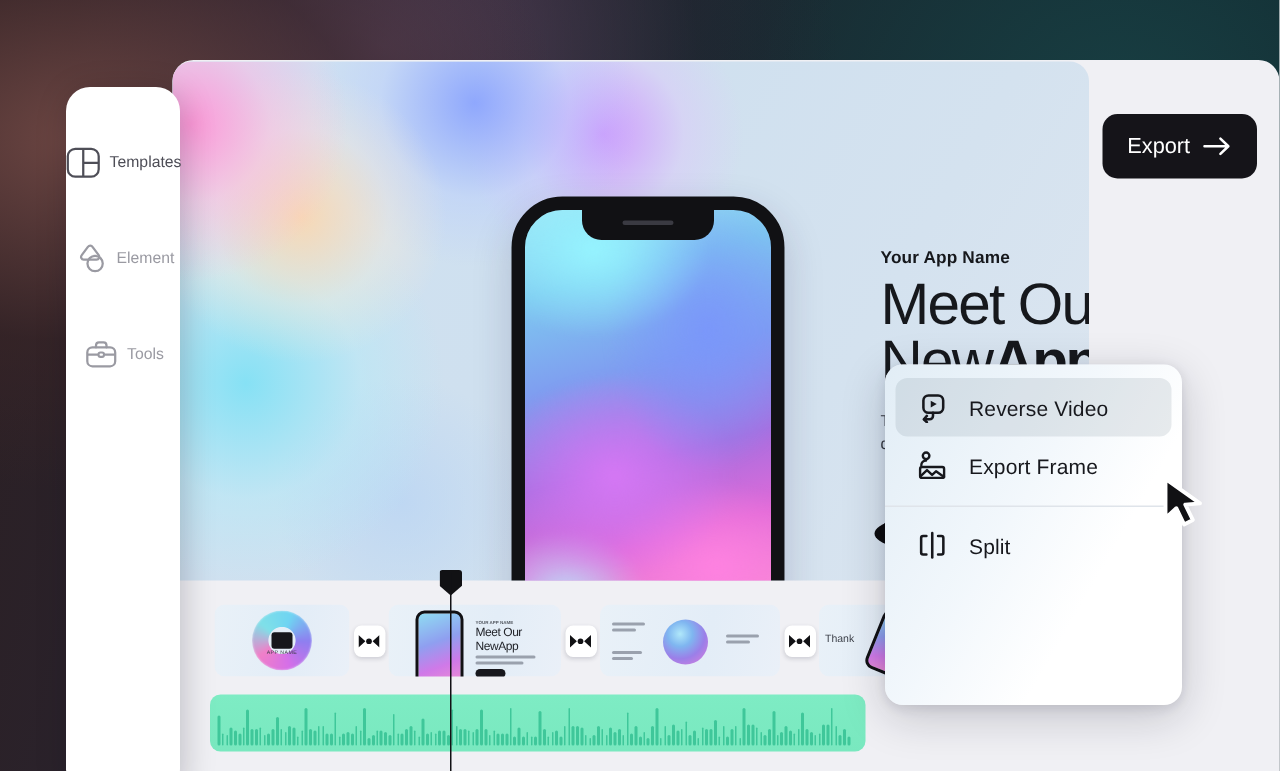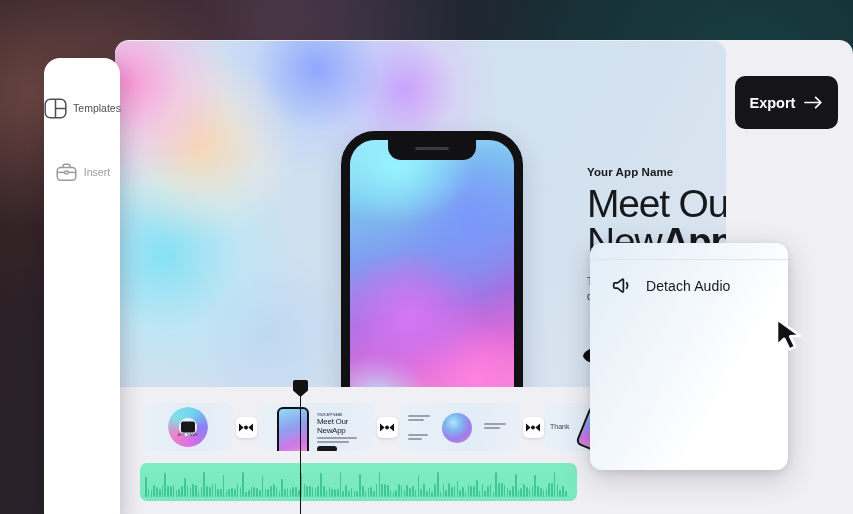--- a/index.html
+++ b/index.html
@@ -126,27 +126,27 @@
     display: flex; align-items: center; justify-content: center;
     border-radius: 48% 45% 50% 47% / 52% 48% 50% 50%;
     cursor: pointer;
     box-shadow: -6px 2px 0 -2px #0c0c0e, 7px -3px 0 -3px #0c0c0e, 3px 6px 0 -3px #0c0c0e;
   }
 
   
   #export-btn {
     position: absolute;
     left: 735px; top: 76px;
-    width: 103px; height: 53px;
+    width: 103px; height: 43px;
     background: #151419;
     color: #fff;
     border: none;
     border-radius: 10px;
     font-size: 14.5px;
-    font-weight: bold;
+    font-weight: normal;
     font-family: "Liberation Sans", sans-serif;
     display: flex; align-items: center; justify-content: center;
     gap: 9px;
     cursor: pointer;
     z-index: 20;
   }
   #export-btn svg { display: block; }
 
   
   #sidebar {
@@ -372,31 +372,40 @@
           <path d="M12.5 3.4v18.2M12.5 12.5h10.2" stroke="currentColor" stroke-width="1.5"></path>
         </svg>
       </span>
       <span class="lbl">Templates</span>
     </div>
 
 
 
 
 
+    <div class="side-item">
+      <span>
+        <svg width="25" height="25" viewBox="0 0 25 25" fill="none">
+          <path d="M10.6 4.6c.9-1.1 2.4-1 3.2.1l4 5.4c.9 1.2.1 3-1.4 3H7.8c-1.5 0-2.3-1.8-1.3-3l4.1-5.5z" stroke="currentColor" stroke-width="1.5" stroke-linejoin="round"></path>
+          <circle cx="15.4" cy="15.7" r="5.1" stroke="currentColor" stroke-width="1.5"></circle>
+        </svg>
+      </span>
+      <span class="lbl">Element</span>
+    </div>
 
     <div class="side-item">
       <span>
         <svg width="25" height="25" viewBox="0 0 25 25" fill="none">
           <rect x="3.2" y="7.6" width="18.6" height="12.6" rx="3.4" stroke="currentColor" stroke-width="1.5"></rect>
           <path d="M9 7.5V6.4c0-1.2.9-2.1 2-2.1h3c1.1 0 2 .9 2 2.1v1.1" stroke="currentColor" stroke-width="1.5" stroke-linecap="round"></path>
           <path d="M3.4 12.4h18.2" stroke="currentColor" stroke-width="1.5"></path>
           <rect x="10.7" y="11" width="3.6" height="2.9" rx="1.2" fill="#fff" stroke="currentColor" stroke-width="1.4"></rect>
         </svg>
       </span>
-      <span class="lbl">Insert</span>
+      <span class="lbl">Tools</span>
     </div>
   </div>
 
   <div id="timeline">
     <div id="clips-row">
 
       <div class="clip c1">
         <div class="clip-bg"></div>
         <div class="ring"></div>
         <div class="ring-logo"></div>
@@ -622,34 +631,57 @@
   </div>
 
   <div id="playhead">
     <div class="head"></div>
     <div class="line"></div>
   </div>
 
   <div id="ctx-menu">
 
 
-
-
-    <div id="ctx-divider"></div>
-
+    <div class="mi hl">
+      <span>
+        <svg width="21" height="21" viewBox="0 0 21 21" fill="none">
+          <rect x="4.6" y="2.6" width="13.2" height="11.6" rx="3.4" stroke="#17181d" stroke-width="1.7"></rect>
+          <path d="M9.5 6.1l4 2.3-4 2.3V6.1z" fill="#17181d"></path>
+          <path d="M11 14.2v2.1c0 1.2-1 2.2-2.2 2.2H5.1" stroke="#17181d" stroke-width="1.7" stroke-linecap="round"></path>
+          <path d="M6.9 16.3l-2 2.2 2 2" stroke="#17181d" stroke-width="1.7" stroke-linecap="round" stroke-linejoin="round"></path>
+        </svg>
+      </span>
+      <span class="mlbl">Reverse Video</span>
+    </div>
 
     <div class="mi">
       <span>
         <svg width="21" height="21" viewBox="0 0 21 21" fill="none">
-          <path d="M11.2 4.3L6.6 7.9H4.1c-.8 0-1.4.6-1.4 1.4v2.5c0 .8.6 1.4 1.4 1.4h2.5l4.6 3.6c.5.4 1.2 0 1.2-.6V4.9c0-.6-.7-1-1.2-.6z" stroke="#17181d" stroke-width="1.7" stroke-linejoin="round"></path>
-          <path d="M15.7 7.8c1 1.6 1 3.9 0 5.5" stroke="#17181d" stroke-width="1.7" stroke-linecap="round"></path>
+          <circle cx="6.4" cy="3.9" r="2.2" stroke="#17181d" stroke-width="1.6"></circle>
+          <path d="M3.2 10.2c0-1.8 1.4-3.2 3.2-3.2" stroke="#17181d" stroke-width="1.6" stroke-linecap="round"></path>
+          <path d="M3.6 11.3h13.6c.7 0 1.2.6 1.2 1.3v4.7c0 .7-.5 1.3-1.2 1.3H3.6c-.7 0-1.2-.6-1.2-1.3v-4.7c0-.7.5-1.3 1.2-1.3z" stroke="#17181d" stroke-width="1.6" stroke-linejoin="round"></path>
+          <path d="M2.6 17.6l4.4-4.2 3.4 3.2 2.6-2.4 5.4 3.8" stroke="#17181d" stroke-width="1.6" stroke-linejoin="round" stroke-linecap="round"></path>
         </svg>
       </span>
-      <span class="mlbl">Detach Audio</span>
-    </div>
+      <span class="mlbl">Export Frame</span>
+    </div>
+
+    <div id="ctx-divider"></div>
+
+    <div class="mi">
+      <span>
+        <svg width="21" height="21" viewBox="0 0 21 21" fill="none">
+          <path d="M6.6 4.3H4.4c-.7 0-1.3.6-1.3 1.3v9.8c0 .7.6 1.3 1.3 1.3h2.2" stroke="#17181d" stroke-width="1.7" stroke-linecap="round" stroke-linejoin="round"></path>
+          <path d="M14.4 4.3h2.2c.7 0 1.3.6 1.3 1.3v9.8c0 .7-.6 1.3-1.3 1.3h-2.2" stroke="#17181d" stroke-width="1.7" stroke-linecap="round" stroke-linejoin="round"></path>
+          <path d="M10.5 2.4v16.2" stroke="#17181d" stroke-width="1.7" stroke-linecap="round"></path>
+        </svg>
+      </span>
+      <span class="mlbl">Split</span>
+    </div>
+
   </div>
 
   <div id="cursor">
     <svg width="30" height="38" viewBox="0 0 30 38">
       <path d="M3 2.2 L3 28.5 L10.2 21.8 L15.4 32.6 L21.2 29.6 L16.2 19.4 L26 18.6 Z" fill="#111114" stroke="#ffffff" stroke-width="2.6" stroke-linejoin="round"></path>
     </svg>
   </div>
 
 </div>
 

